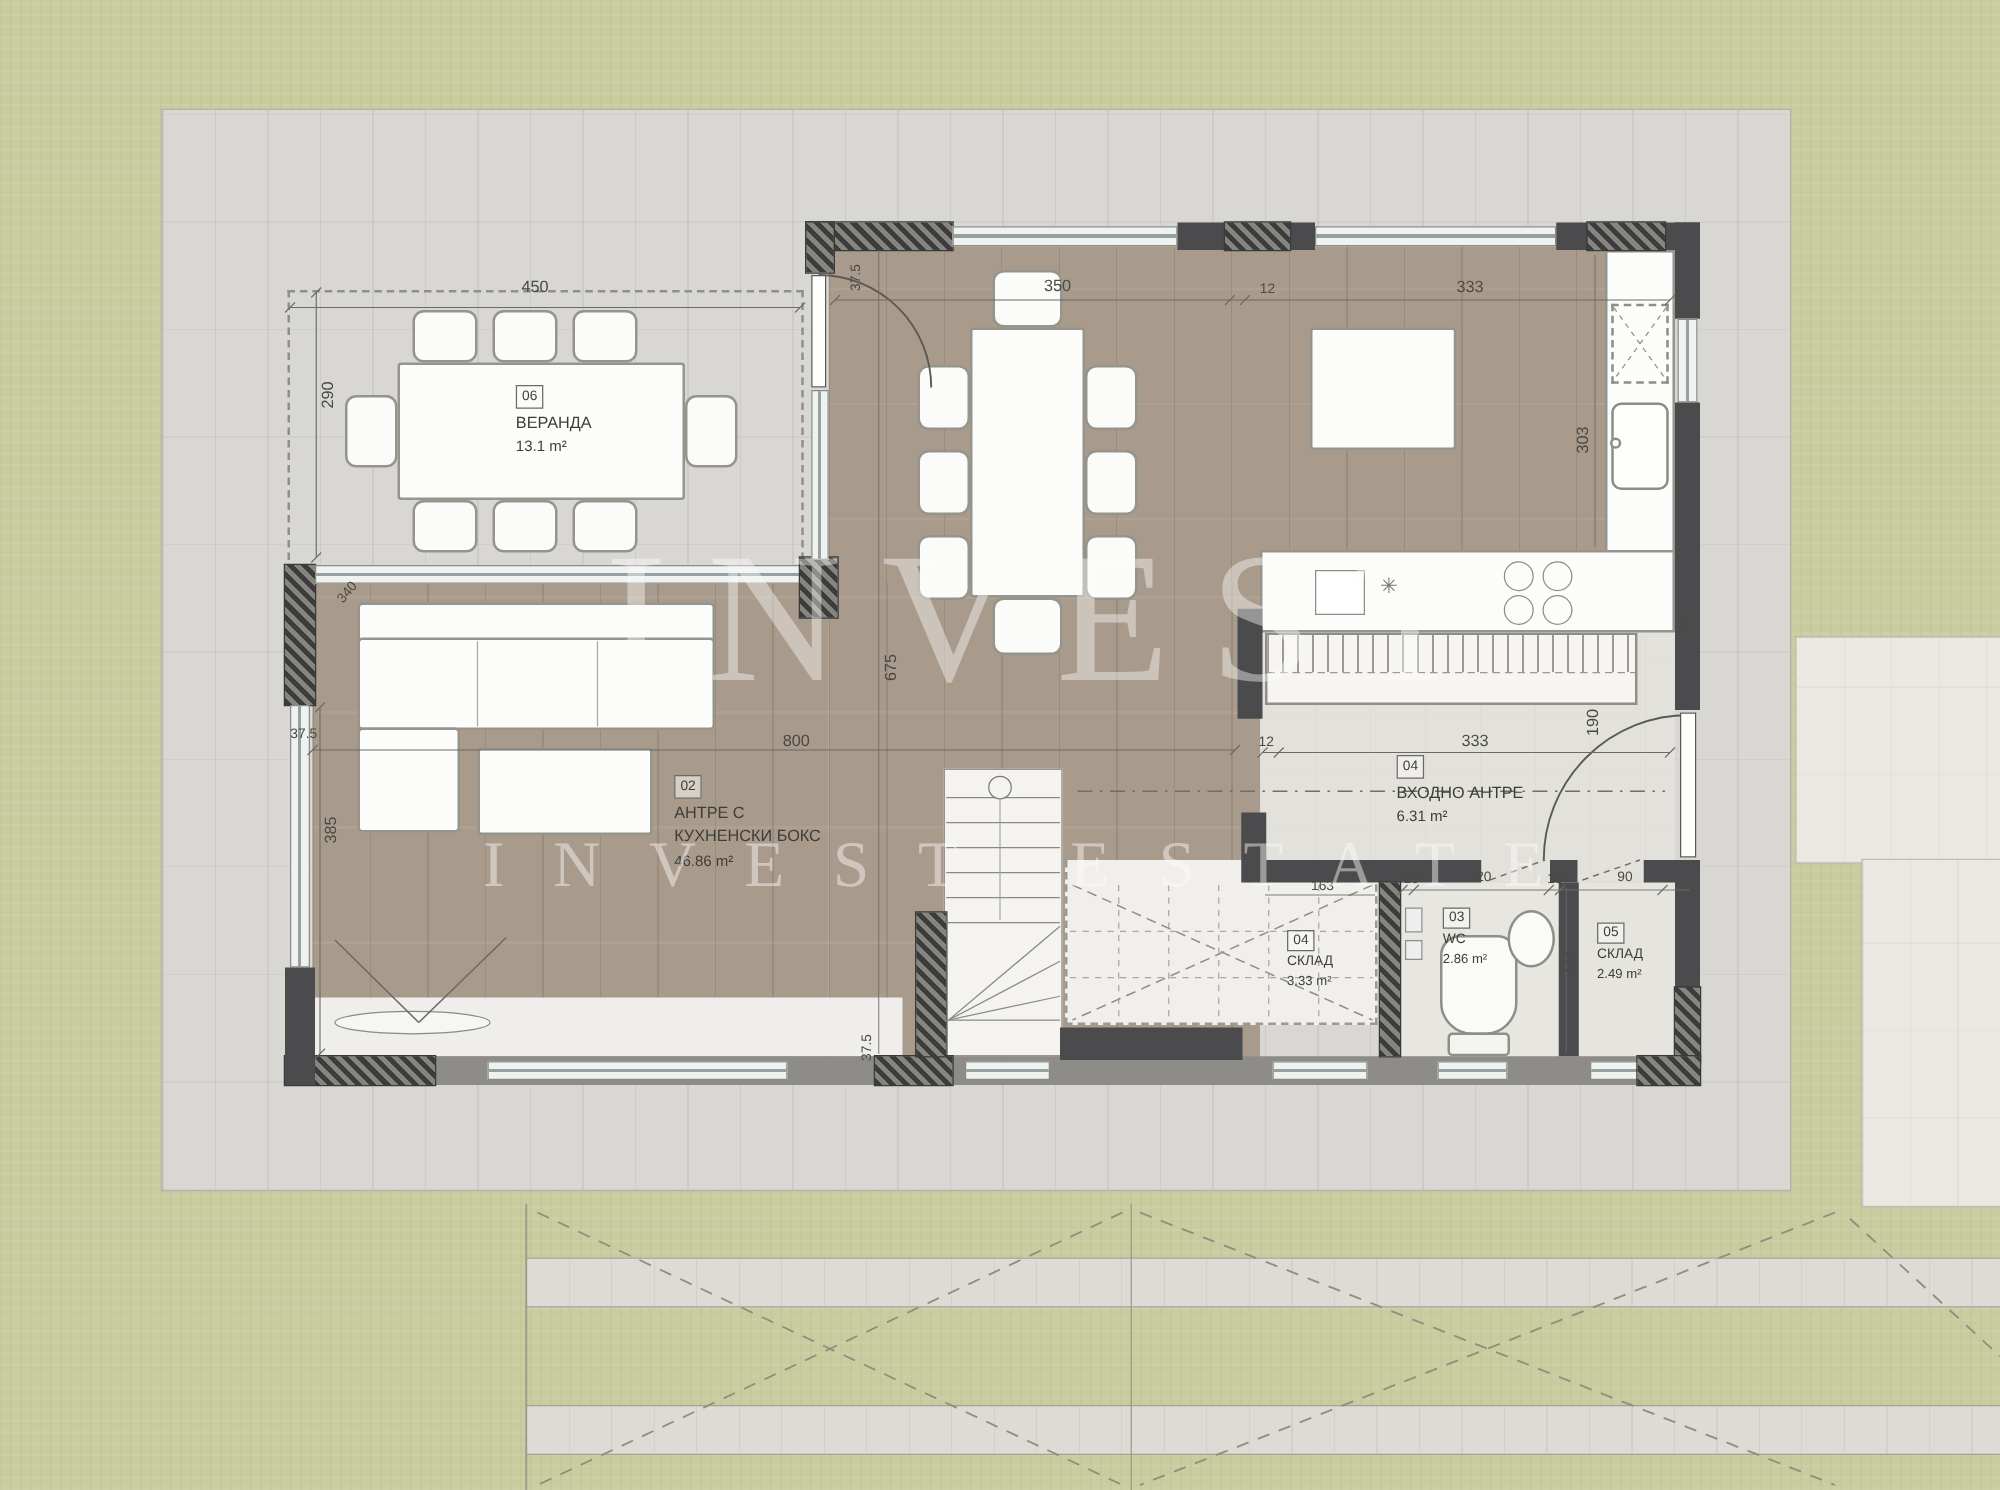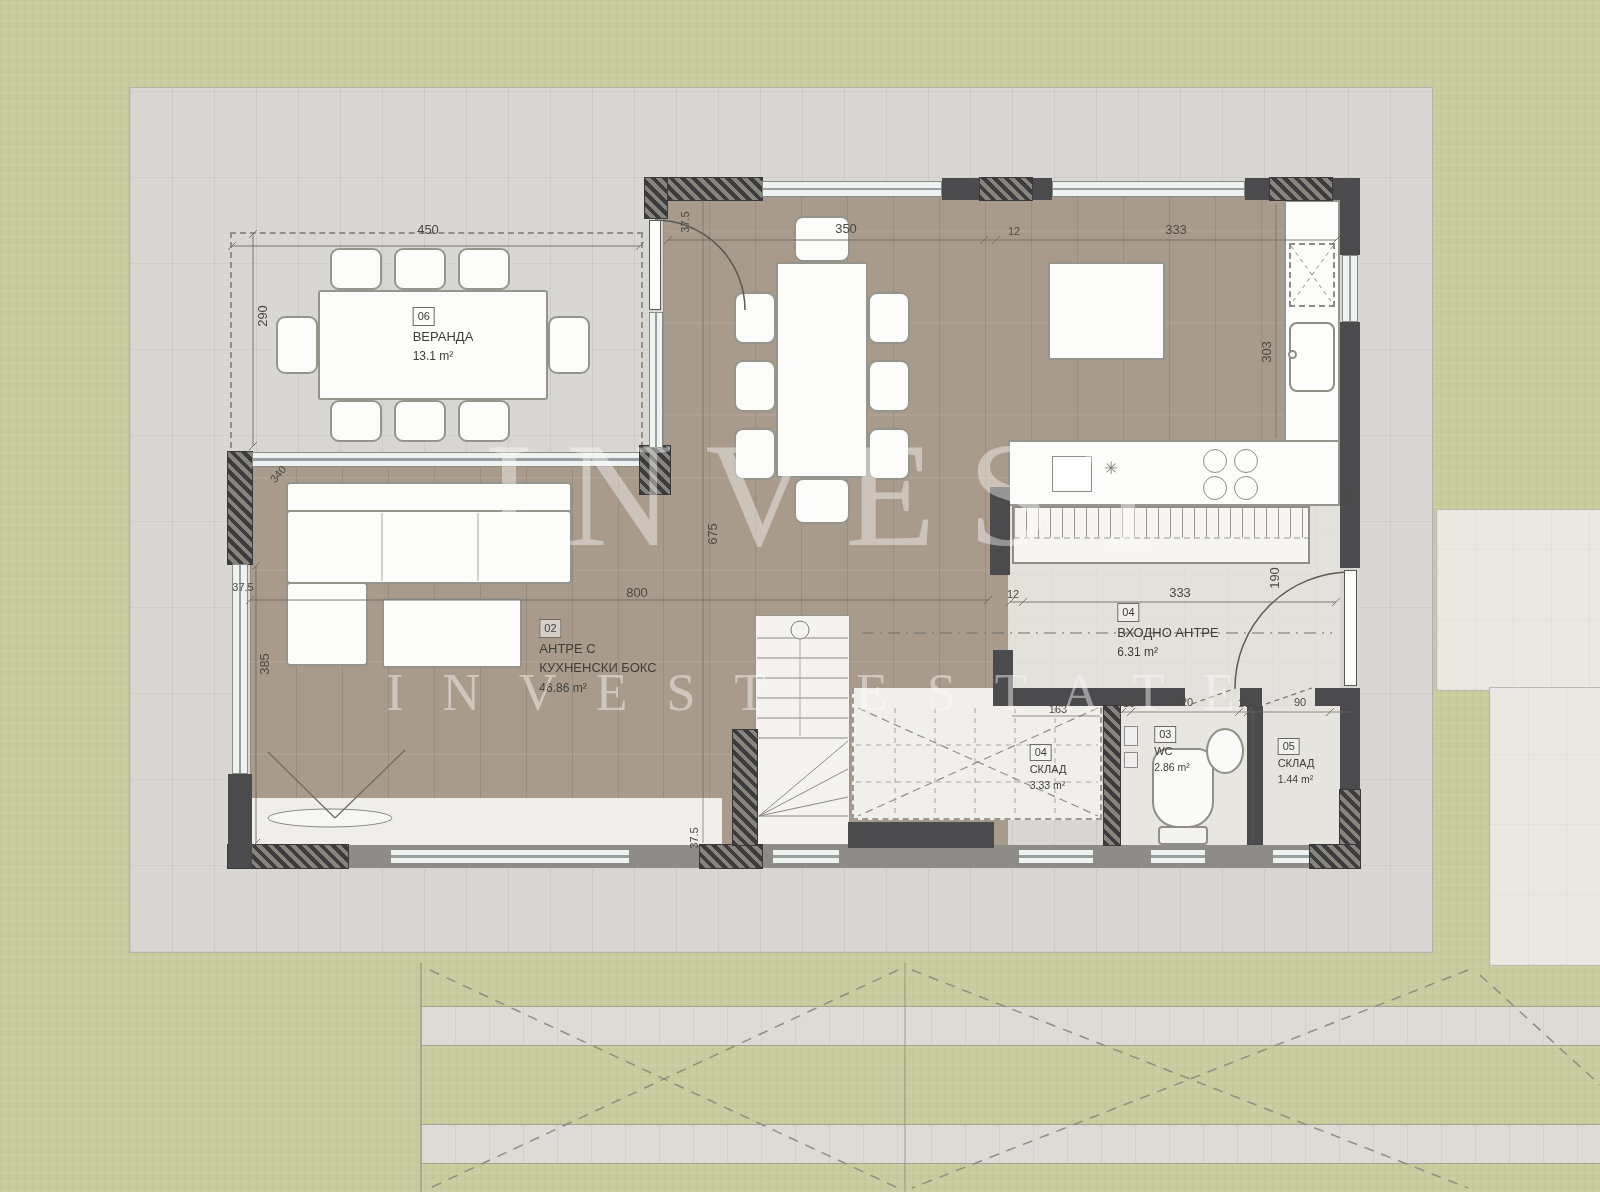--- a/index.html
+++ b/index.html
@@ -302,19 +302,19 @@
     <span class="rarea">2.86 m²</span>
   </div>
   <div class="rlabel small" style="left:1048px;top:744px;">
     <span class="rnum">04</span><br>
     <span>СКЛАД</span><br>
     <span class="rarea">3.33 m²</span>
   </div>
   <div class="rlabel small" style="left:1296px;top:738px;">
     <span class="rnum">05</span><br>
     <span>СКЛАД</span><br>
-    <span class="rarea">1.44 m²</span>
+    <span class="rarea">2.49 m²</span>
   </div>
 
   <div class="wm" style="left:845px;top:495px;font-size:148px;">INVEST</div>
   <div class="wm" style="left:830px;top:692px;font-size:52px;letter-spacing:.75em;color:rgba(253,253,250,.45);">INVEST ESTATE</div>
 
 </div>
 
 </body></html>

